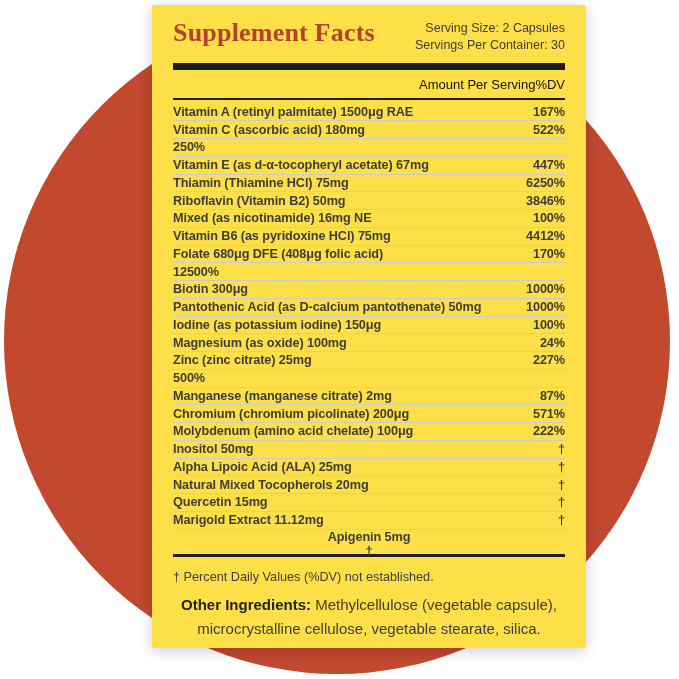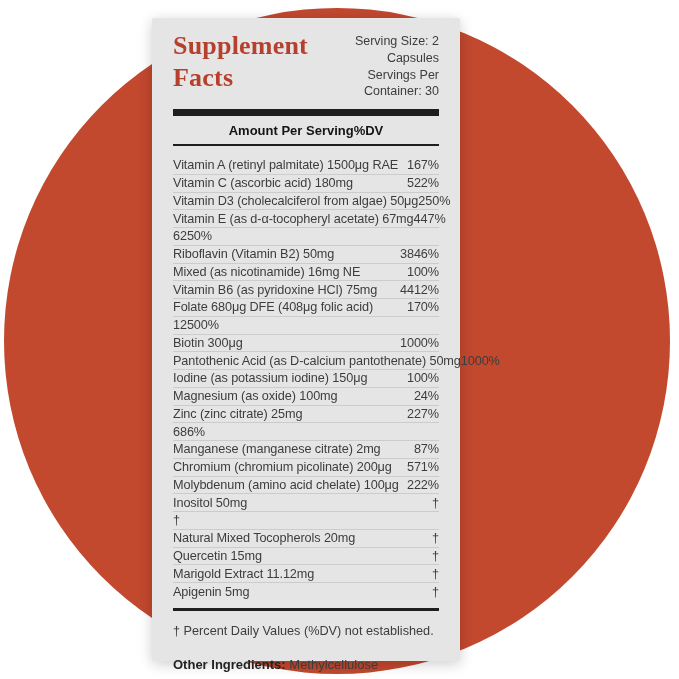--- a/index.html
+++ b/index.html
@@ -12,23 +12,23 @@
   }
   .circle {
     position: absolute;
     left: 4px; top: 8px;
     width: 666px; height: 666px;
     border-radius: 50%;
     background: #c2482e;
   }
   .card {
     position: absolute;
-    left: 152px; top: 18px;
-    width: 308px; height: 643px;
-    background: #e5e5e5;
+    left: 152px; top: 5px;
+    width: 434px; height: 643px;
+    background: #fde047;
     border-radius: 2px;
     box-shadow: 0 3px 14px rgba(0,0,0,0.20);
     padding: 10px 21px 18px 21px;
   }
   .header {
     display: flex;
     justify-content: space-between;
     align-items: flex-start;
     margin-top: 2px;
   }
@@ -47,57 +47,58 @@
     margin-top: 3px;
     text-align: right;
   }
   .bar-thick {
     height: 7px;
     background: #1e1e1e;
     margin-top: 9px;
   }
   .amount-row {
     display: flex;
-    justify-content: center;
+    justify-content: flex-end;
     align-items: center;
-    font-weight: bold;
+    font-weight: normal;
     font-size: 13px;
     color: #141414;
     padding: 7px 0 6px 0;
     border-bottom: 2px solid #1e1e1e;
   }
-  .rows { margin-top: 11px; }
+  .rows { margin-top: 4px; font-weight: bold; }
   .row {
     display: flex;
     justify-content: space-between;
     align-items: center;
     height: 17.75px;
     border-bottom: 1px solid #cccccc;
     font-size: 12.7px;
     color: #3d3d3d;
     letter-spacing: -0.1px;
   }
-  .row:last-child { border-bottom: none; }
+  .row:last-child { border-bottom: none; flex-direction: column; }
   .row-name { white-space: nowrap; }
   .row-dv { white-space: nowrap; text-align: center; }
   .bar-bottom {
     height: 3px;
     background: #1e1e1e;
     margin-top: 7px;
   }
   .footnote {
     margin-top: 13px;
     font-size: 12.7px;
     color: #3d3d3d;
   }
   .other {
-    margin-top: 17px;
-    font-size: 13px;
+    margin-top: 9px;
+    font-size: 15px;
     line-height: 1.58;
     color: #3d3d3d;
+    text-align: center;
   }
   .other b { color: #222222; }
 </style>
 </head>
 <body>
 
 <div class="circle"></div>
 
 <div class="card">
 
@@ -119,28 +120,28 @@
   <div class="rows">
       <div class="row">
         <span class="row-name">Vitamin A (retinyl palmitate) 1500μg RAE</span>
         <span class="row-dv">167%</span>
       </div>
       <div class="row">
         <span class="row-name">Vitamin C (ascorbic acid) 180mg</span>
         <span class="row-dv">522%</span>
       </div>
       <div class="row">
-        <span class="row-name">Vitamin D3 (cholecalciferol from algae) 50μg</span>
         <span class="row-dv">250%</span>
       </div>
       <div class="row">
         <span class="row-name">Vitamin E (as d-α-tocopheryl acetate) 67mg</span>
         <span class="row-dv">447%</span>
       </div>
       <div class="row">
+        <span class="row-name">Thiamin (Thiamine HCl) 75mg</span>
         <span class="row-dv">6250%</span>
       </div>
       <div class="row">
         <span class="row-name">Riboflavin (Vitamin B2) 50mg</span>
         <span class="row-dv">3846%</span>
       </div>
       <div class="row">
         <span class="row-name">Mixed (as nicotinamide) 16mg NE</span>
         <span class="row-dv">100%</span>
       </div>
@@ -169,39 +170,40 @@
       </div>
       <div class="row">
         <span class="row-name">Magnesium (as oxide) 100mg</span>
         <span class="row-dv">24%</span>
       </div>
       <div class="row">
         <span class="row-name">Zinc (zinc citrate) 25mg</span>
         <span class="row-dv">227%</span>
       </div>
       <div class="row">
-        <span class="row-dv">686%</span>
+        <span class="row-dv">500%</span>
       </div>
       <div class="row">
         <span class="row-name">Manganese (manganese citrate) 2mg</span>
         <span class="row-dv">87%</span>
       </div>
       <div class="row">
         <span class="row-name">Chromium (chromium picolinate) 200μg</span>
         <span class="row-dv">571%</span>
       </div>
       <div class="row">
         <span class="row-name">Molybdenum (amino acid chelate) 100μg</span>
         <span class="row-dv">222%</span>
       </div>
       <div class="row">
         <span class="row-name">Inositol 50mg</span>
         <span class="row-dv">†</span>
       </div>
       <div class="row">
+        <span class="row-name">Alpha Lipoic Acid (ALA) 25mg</span>
         <span class="row-dv">†</span>
       </div>
       <div class="row">
         <span class="row-name">Natural Mixed Tocopherols 20mg</span>
         <span class="row-dv">†</span>
       </div>
       <div class="row">
         <span class="row-name">Quercetin 15mg</span>
         <span class="row-dv">†</span>
       </div>

